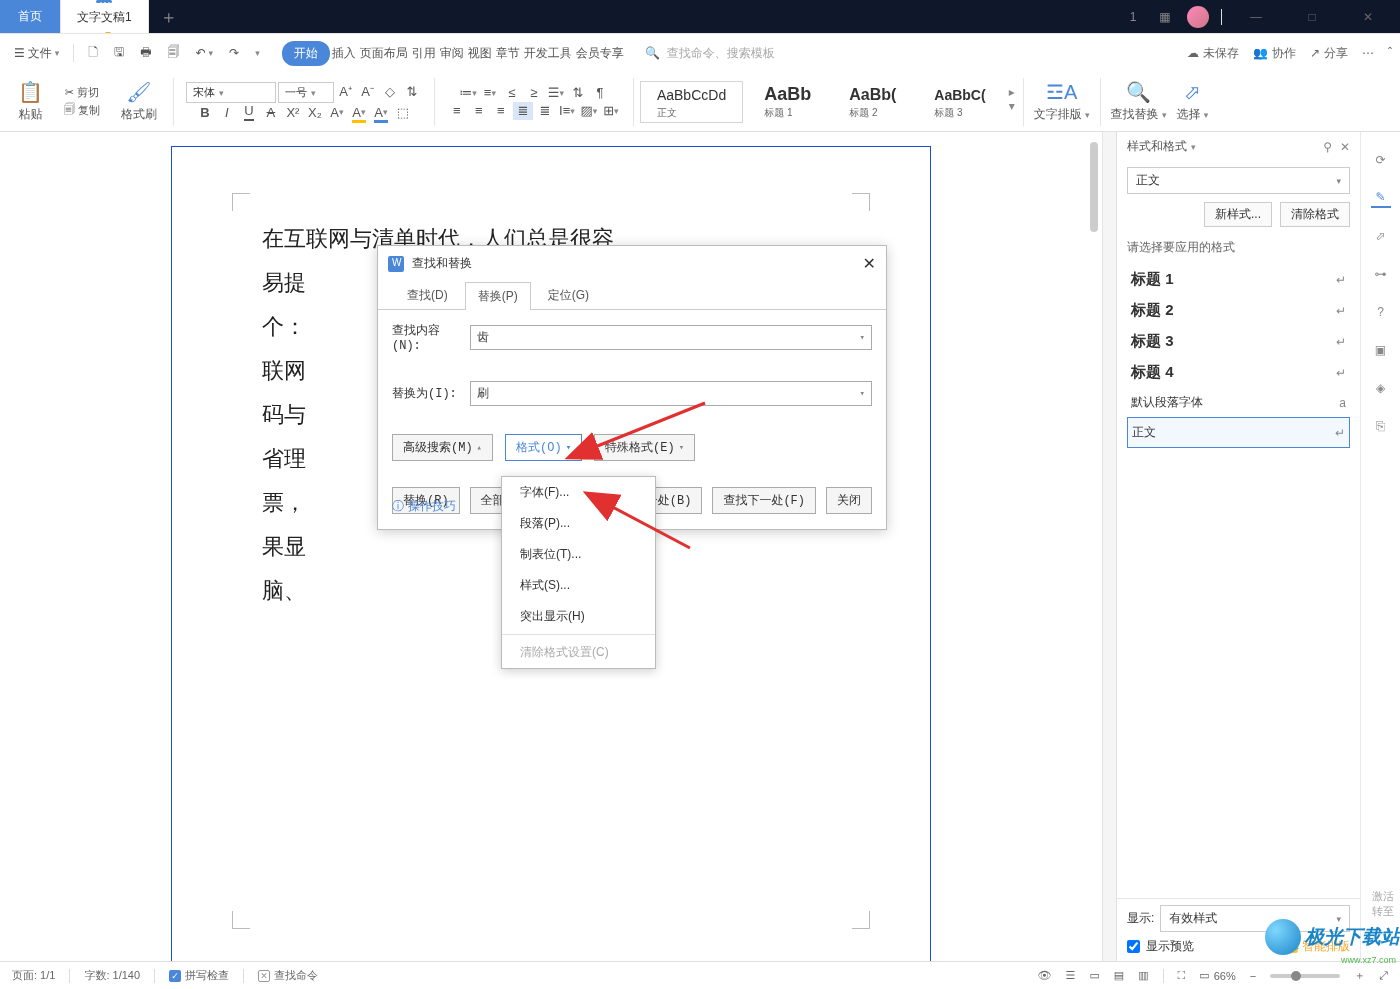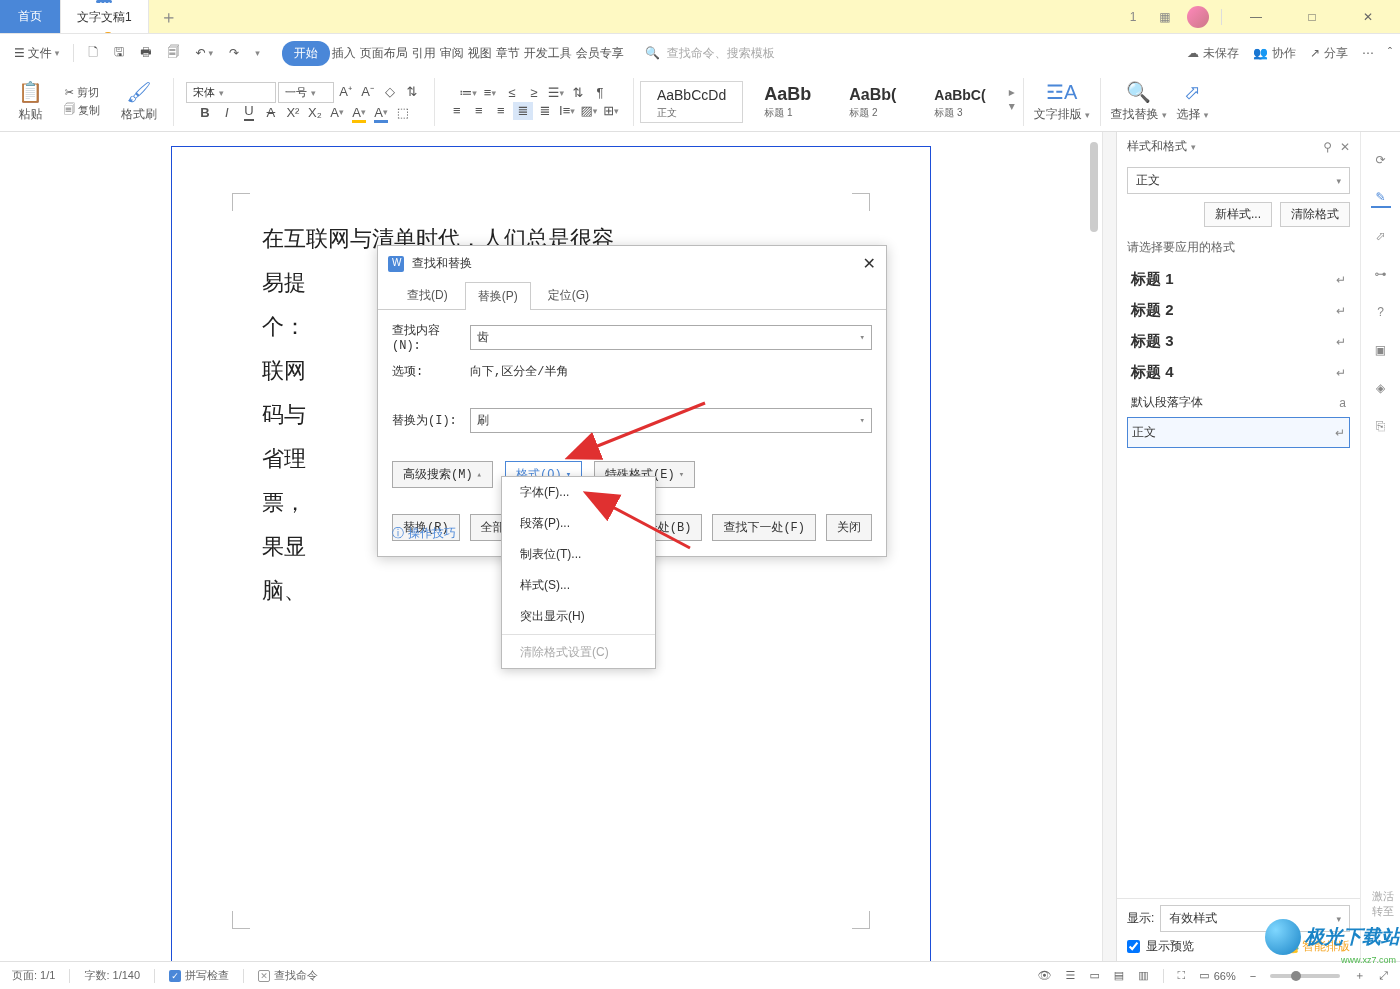--- a/index.html
+++ b/index.html
@@ -12,21 +12,21 @@
   height: 989px;
   overflow: hidden;
   position: relative;
 }
 
 
 .titlebar {
   height: 34px;
   display: flex;
   align-items: center;
-  background: #fef9c3;
+  background: #0f172a;
   border-bottom: 1px solid #e5e5e5;
 }
 .tabs { display: flex; align-items: center; height: 100%; }
 .tab {
   display: flex; align-items: center; padding: 0 16px; height: 100%;
   border-right: 1px solid #e5e5e5; cursor: pointer; gap: 6px;
 }
 .tab.home { background: #4a87d8; color: #fff; padding: 0 18px; }
 .tab.doc { background: #fff; position: relative; flex-direction: column; }
 .tab.doc .dot { width: 6px; height: 6px; background: #f5a623; border-radius: 50%; margin-left: 8px; }
@@ -522,24 +522,20 @@
     <div class="dlg-tab">定位(G)</div>
   </div>
   <div class="dlg-body">
     <div class="dlg-row">
       <label>查找内容(N):</label>
       <div class="dlg-input">
           <span>齿</span>
           <span class="caret">▾</span>
         </div>
     </div>
-    <div class="dlg-row">
-      <label>选项:</label>
-      <span>向下,区分全/半角</span>
-    </div>
     <div class="dlg-row" style="margin-top:18px">
       <label>替换为(I):</label>
       <div class="dlg-input">
           <span>刷</span>
           <span class="caret">▾</span>
         </div>
     </div>
     <div class="dlg-btns">
       <div class="dlg-btn">
           <span>高级搜索(M)</span> 

